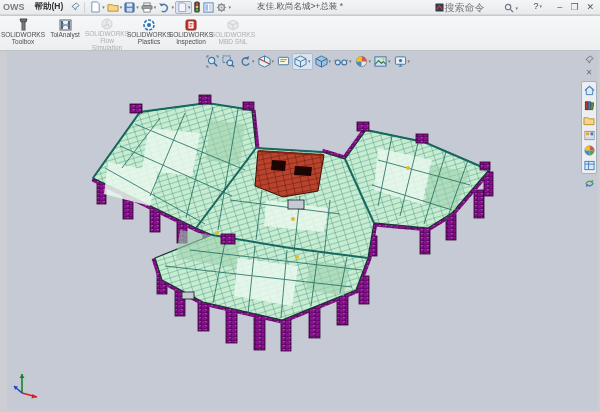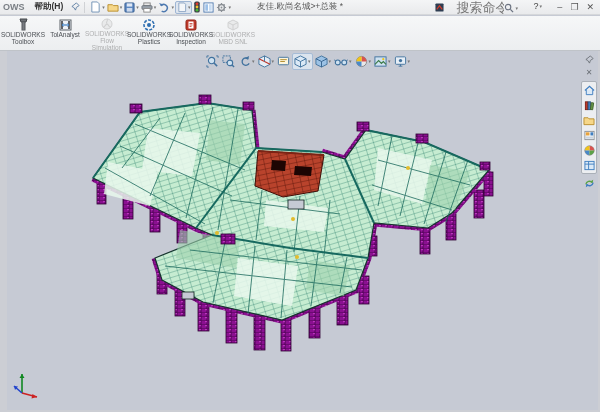--- a/index.html
+++ b/index.html
@@ -15,21 +15,21 @@
   }
   .logo-frag { font-weight:bold; color:#7a7f85; font-size:9px; margin-left:3px; letter-spacing:0; }
   .menu-item { margin-left:8px; font-size:8.5px; color:#333; padding:0 2px;font-weight:bold; }
   .pin { margin-left:6px; }
   .qa-sep { width:1px; height:11px; background:#d0d2d5; margin:0 4px; }
   .qa-btn { display:flex; align-items:center; padding:0 1px; height:13px; }
   .qa-btn.pressed { background:#dfe6ef; border:1px solid #9fb6d4; border-radius:2px; }
   .dd { font-size:5px; color:#777; margin-left:1px; }
   .title-text { position:absolute; left:0; right:0; text-align:center; font-size:8.5px; color:#555; pointer-events:none; }
   .search-wrap { position:absolute; right:82px; top:1px; display:flex; align-items:center; height:13px; }
-  .search-input { border:none; background:transparent; font-size:13px; color:#999; width:60px; outline:none;padding-left:12px; }
+  .search-input { border:none; background:transparent; font-size:10px; color:#999; width:60px; outline:none; }
   .win-ctl { position:absolute; top:0; height:14px; display:flex; align-items:center; font-size:9px; color:#555; }
   .win-ctl span { margin:0 4px; }
   .helpq { position:absolute; right:58px; top:1px; font-size:9px; color:#444; display:flex; align-items:center;}
 
   
   .cmdmgr {
     position:absolute; left:0; top:16px; width:600px; height:35px;
     background:linear-gradient(#f6f7f8,#eceef0);
     border-bottom:1px solid #bfc3c8;
     display:flex; align-items:flex-start; padding-left:2px;

